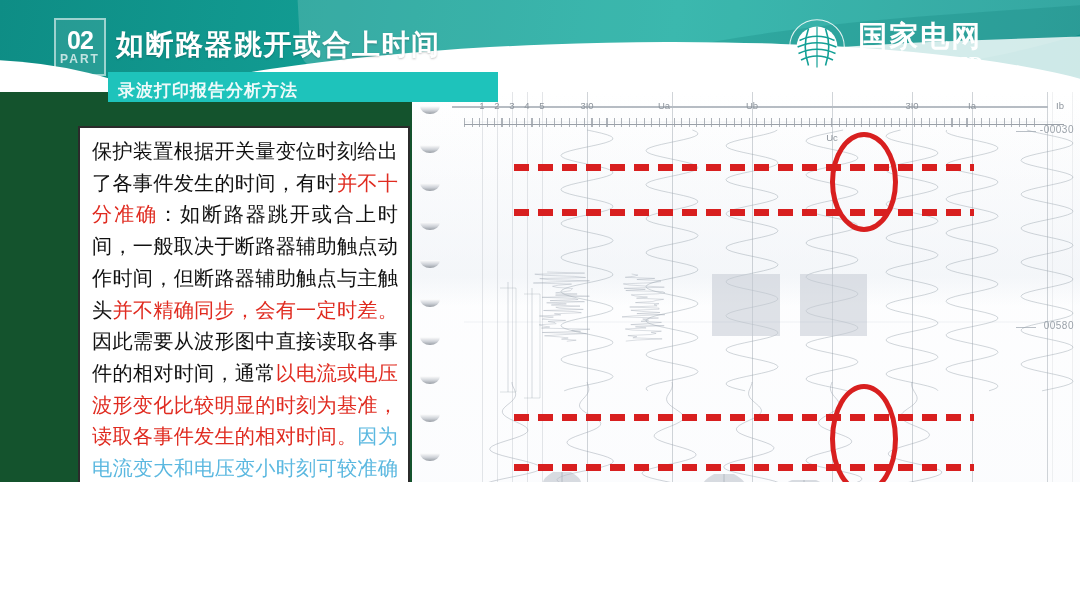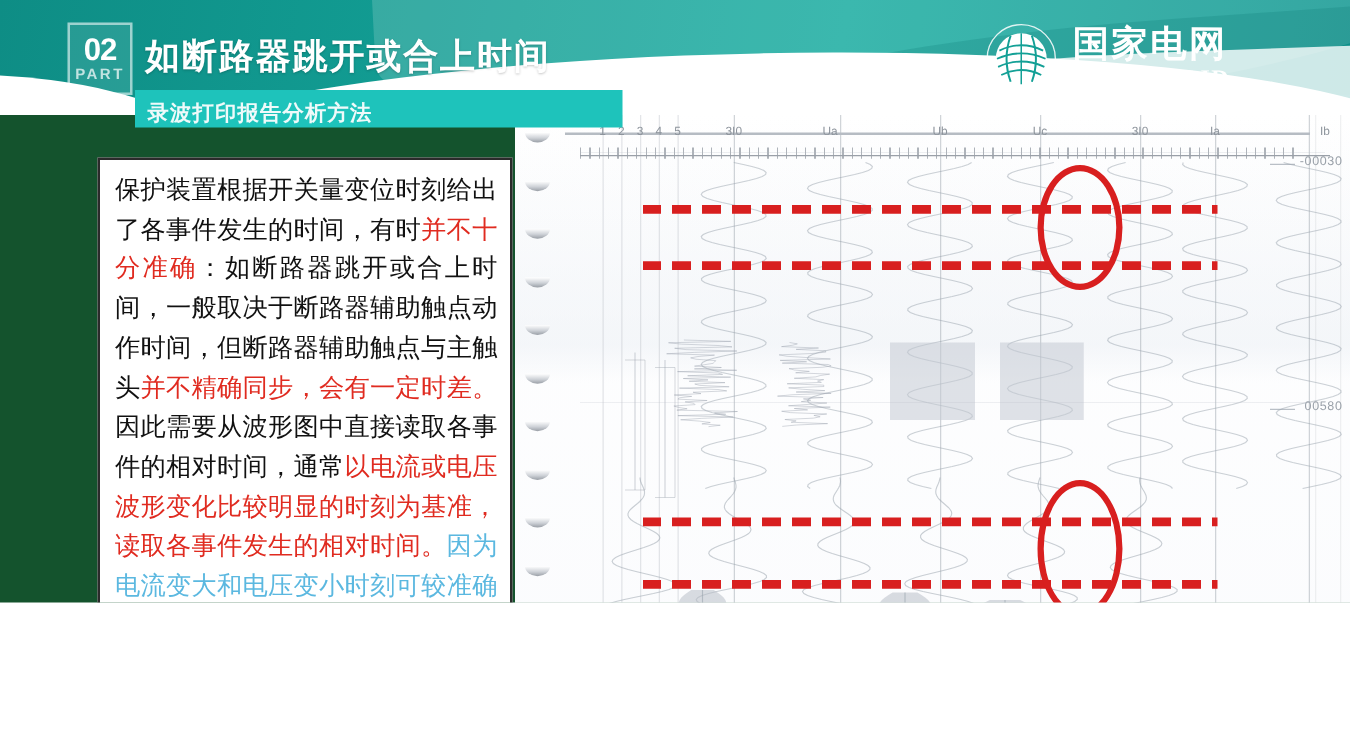--- a/index.html
+++ b/index.html
@@ -287,21 +287,21 @@
     <div class="ruler-base"></div>
     <div id="tick-labels">
         <div class="tick-label" style="left: 70px;">1</div>
         <div class="tick-label" style="left: 85px;">2</div>
         <div class="tick-label" style="left: 100px;">3</div>
         <div class="tick-label" style="left: 115px;">4</div>
         <div class="tick-label" style="left: 130px;">5</div>
         <div class="tick-label" style="left: 175px;">3I0</div>
         <div class="tick-label" style="left: 252px;">Ua</div>
         <div class="tick-label" style="left: 340px;">Ub</div>
-        <div class="tick-label" style="left: 420px;">Uc</div>
+        <div class="tick-label" style="left: 420px; margin-top: 32px;">Uc</div>
         <div class="tick-label" style="left: 500px;">3I0</div>
         <div class="tick-label" style="left: 560px;">Ia</div>
         <div class="tick-label" style="left: 648px;">Ib</div>
       </div>
 
     <div id="side-values">
         <div class="side-value" style="top: 32px;">-00030</div>
         <div class="side-rule" style="top: 39px;"></div>
         <div class="side-value" style="top: 228px;">00580</div>
         <div class="side-rule" style="top: 235px;"></div>

